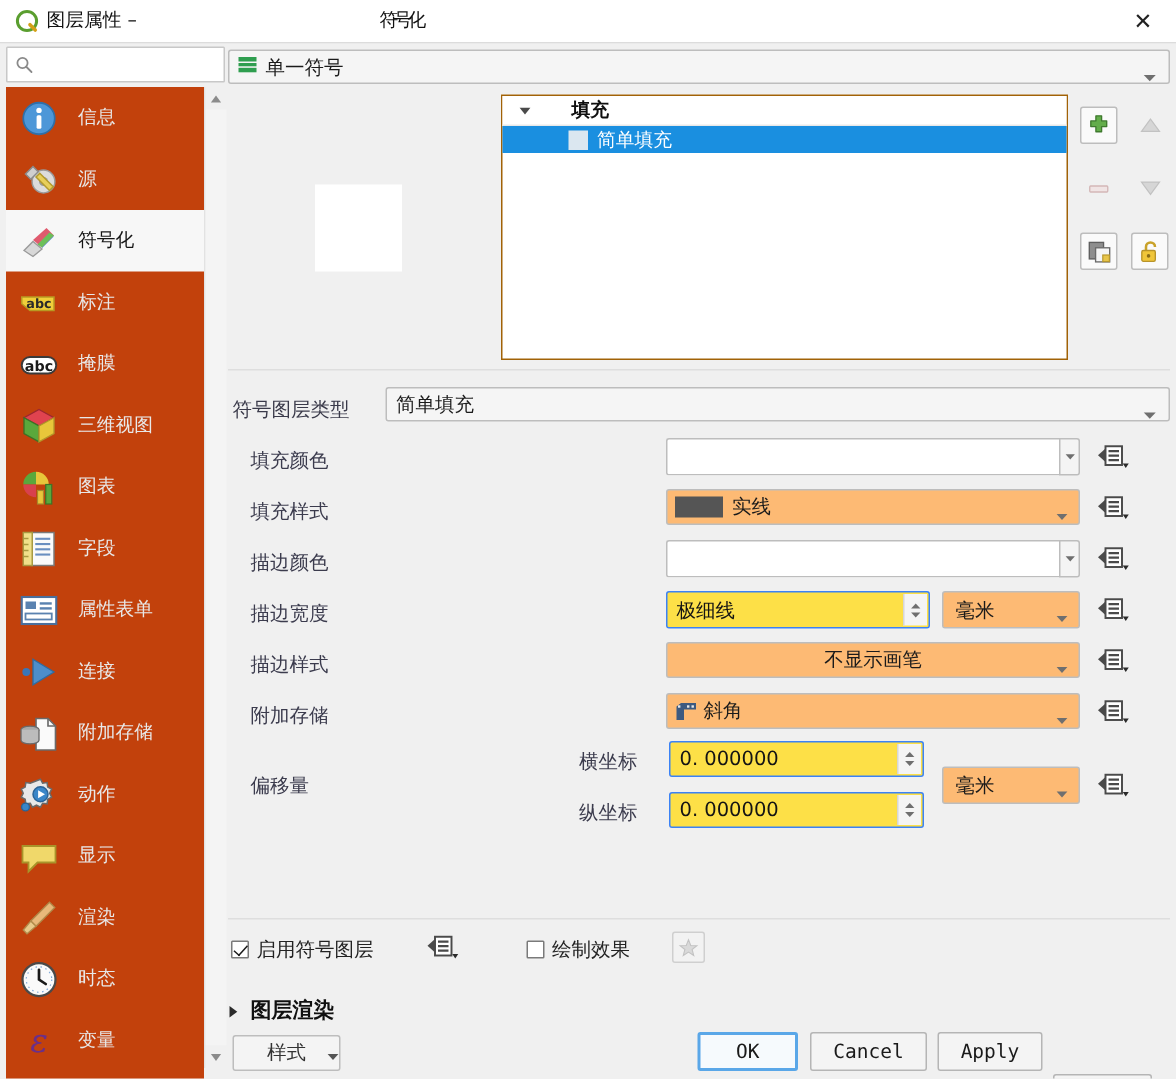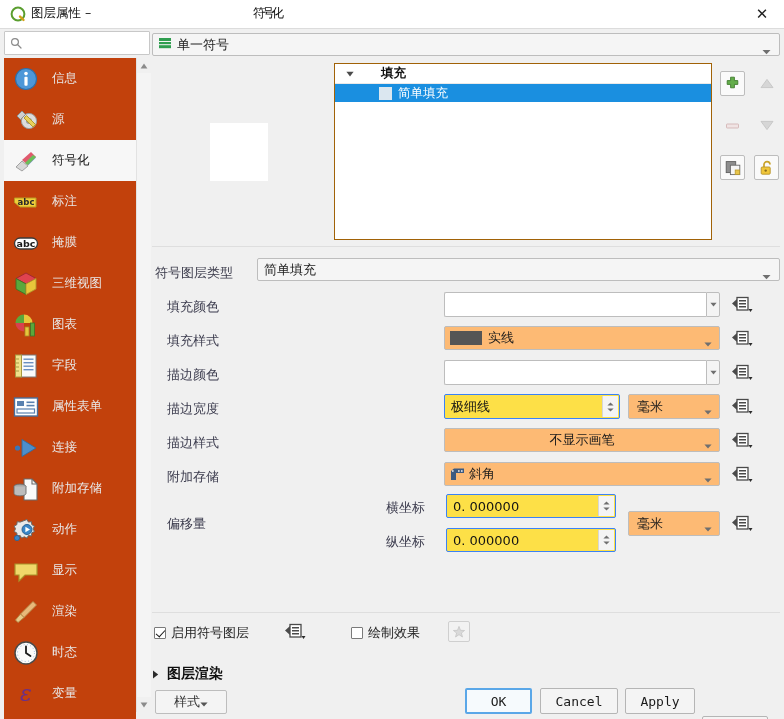--- a/index.html
+++ b/index.html
@@ -157,21 +157,21 @@
     border:1px solid #cfcfcf;background:#f2f2f2;border-radius:2px;
     display:flex;align-items:center;justify-content:center;
   }
 
   .collapse{position:absolute;display:flex;align-items:center;}
   .collapse .t{font-size:14px;font-weight:bold;color:#101010;margin-left:8px;}
 
   .stylebtn{
     position:absolute;left:155px;top:690px;width:72px;height:24px;box-sizing:border-box;
     background:#f4f4f4;border:1px solid #bdbdbd;border-radius:2px;
-    display:flex;align-items:center;justify-content:center;gap:0;
+    display:flex;align-items:center;justify-content:flex-end;gap:14px;
   }
   .stylebtn .t{font-size:13px;color:#333;}
 
   .dlgbtn{
     position:absolute;height:26px;box-sizing:border-box;
     background:#f4f4f4;border:1px solid #b5b5b5;border-radius:2px;
     display:flex;align-items:center;justify-content:center;
     font-family:"DejaVu Sans Mono","Liberation Mono",monospace;
     font-size:13px;color:#1a1a1a;
   }

